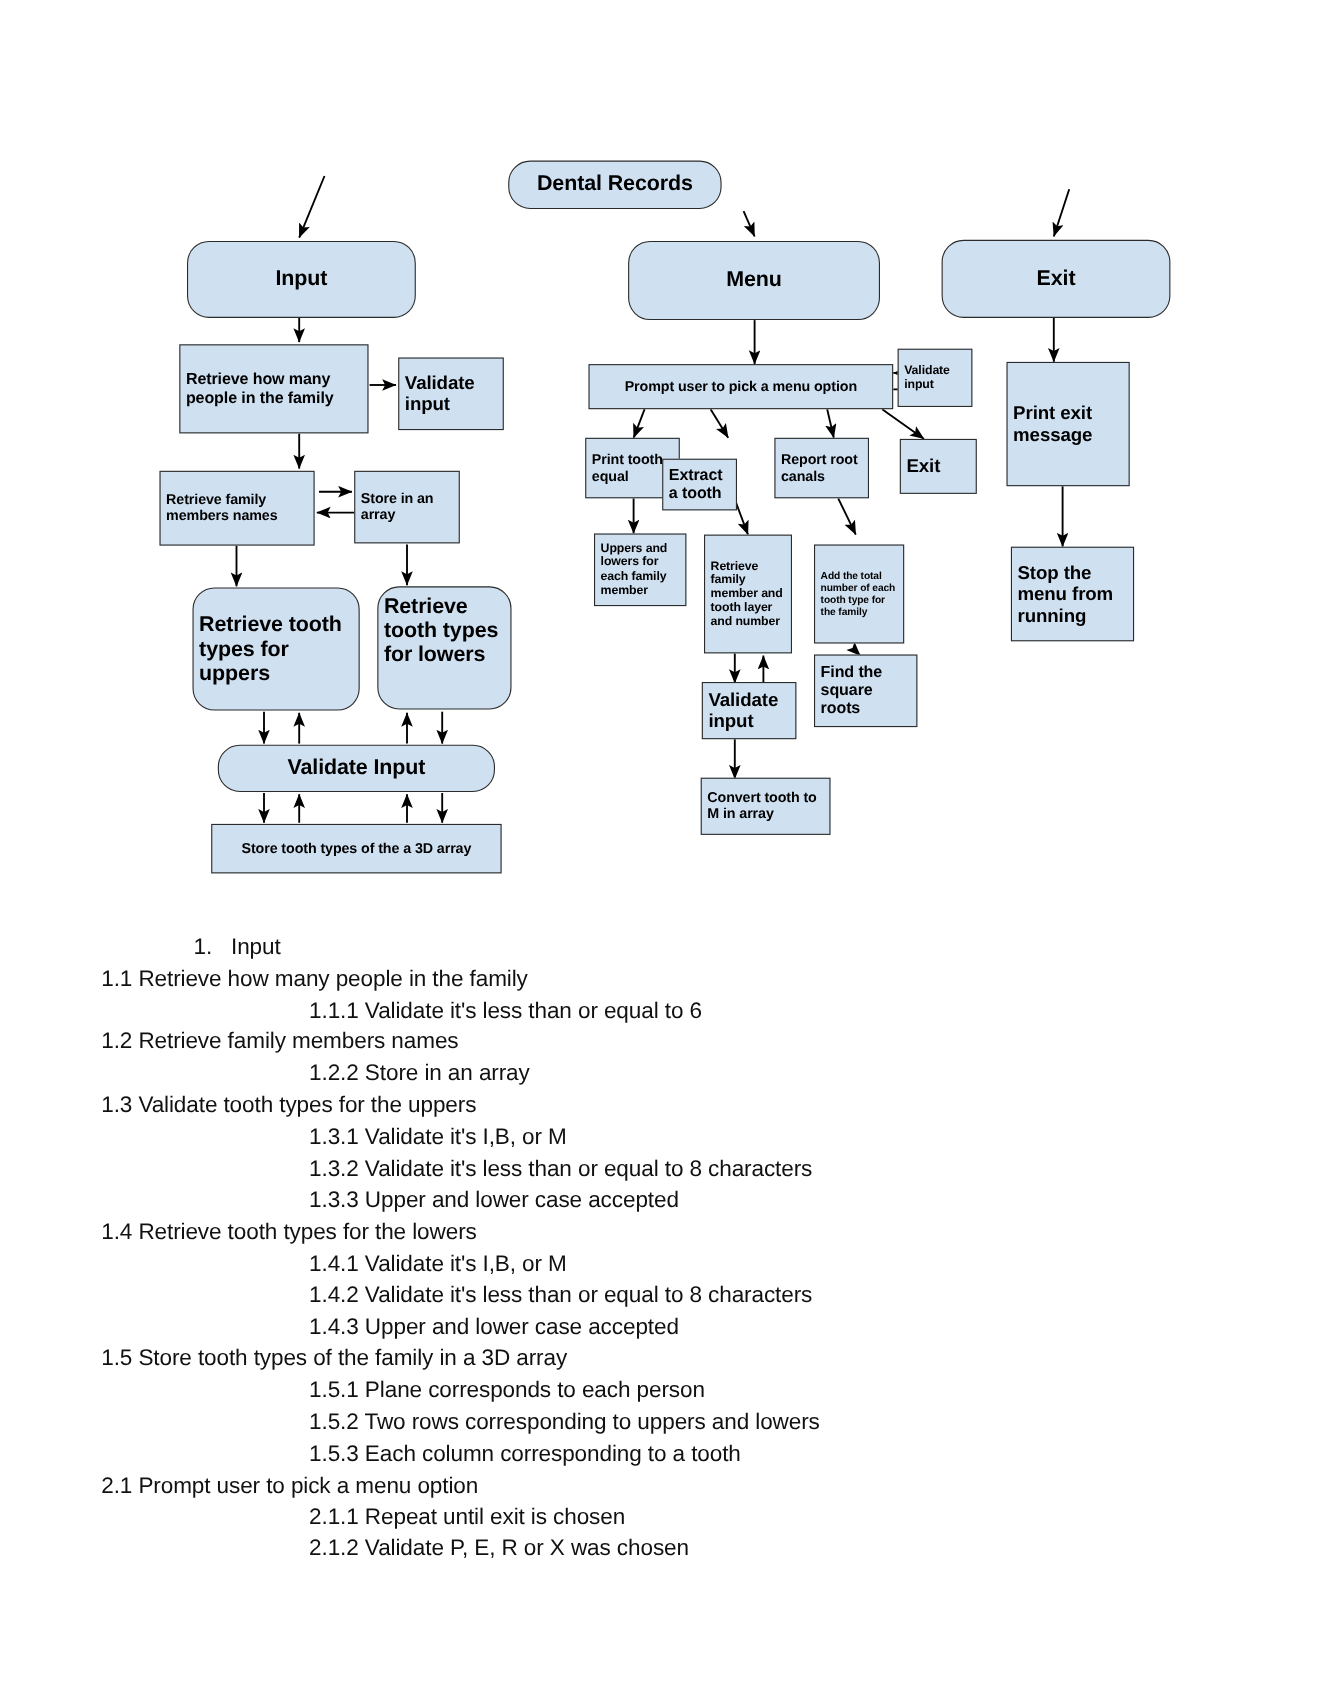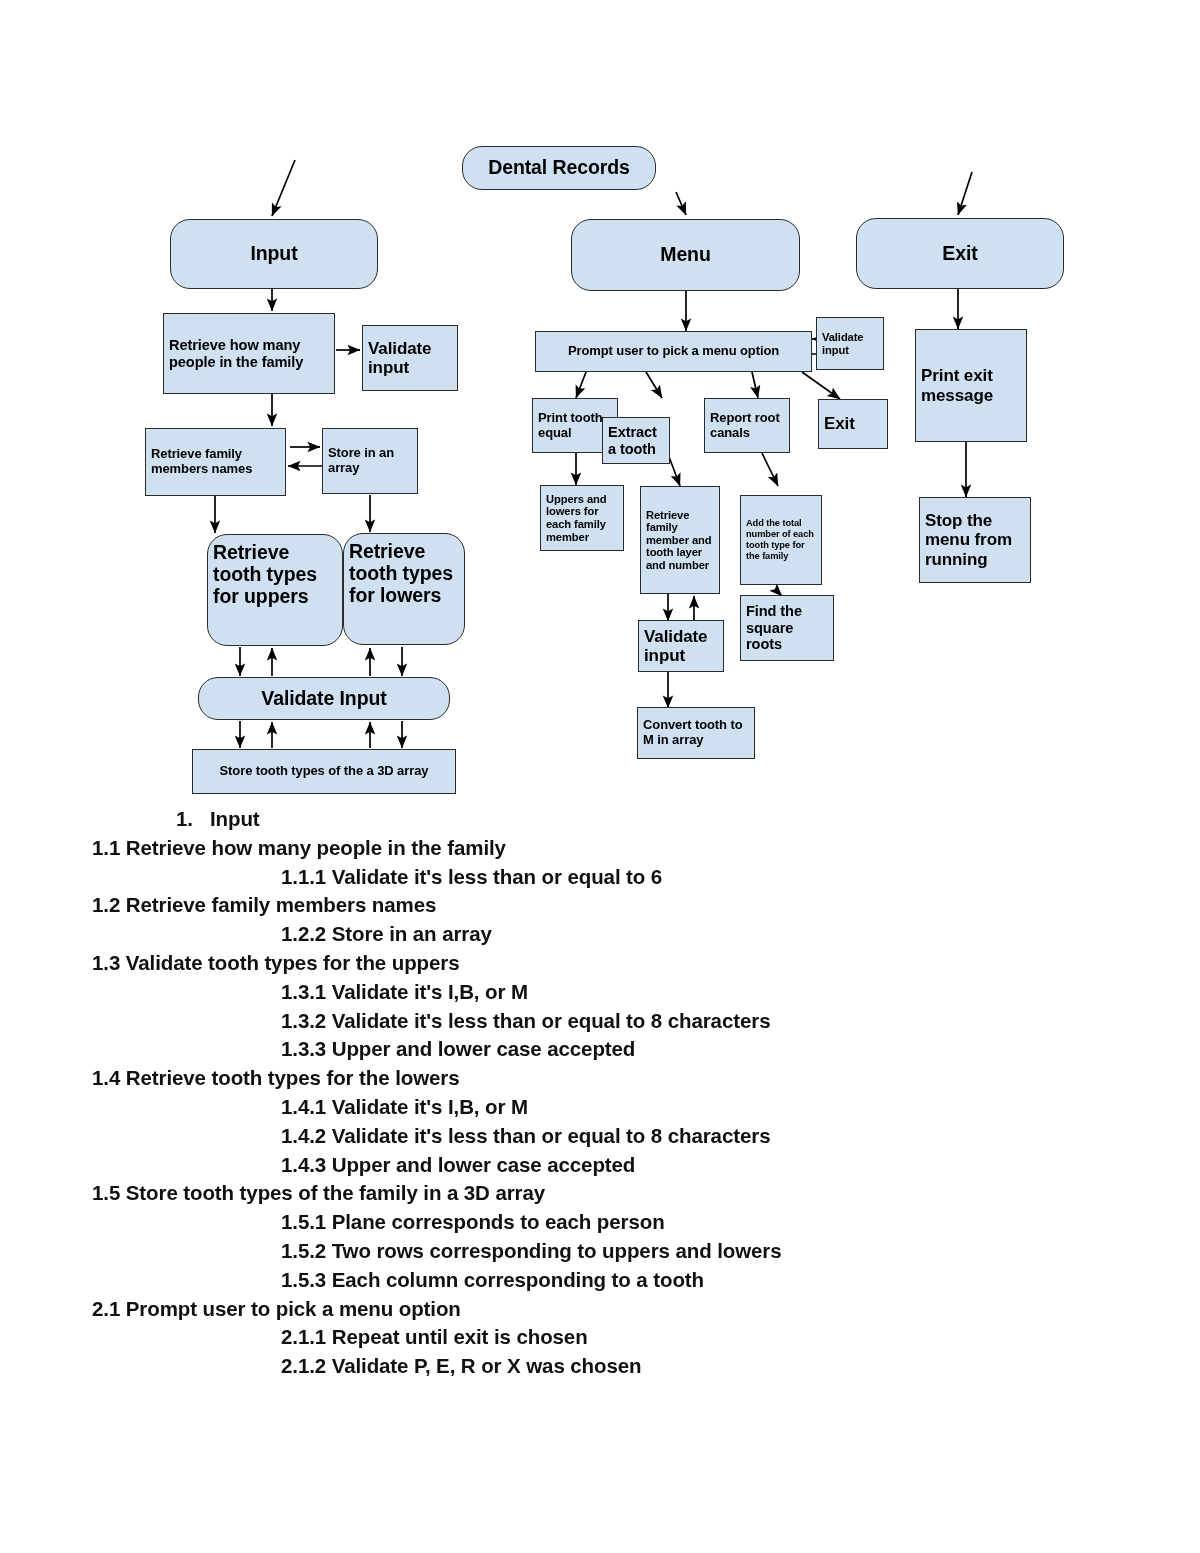--- a/index.html
+++ b/index.html
@@ -56,28 +56,27 @@
   .s17 { font-size: 17px; }
   .s15 { font-size: 14.6px; }
   .s13 { font-size: 13px; }
   .s11 { font-size: 11.2px; }
   .s9  { font-size: 9.3px; line-height: 1.2; }
 
   
   #outline {
     position: absolute;
     left: 0;
-    top: 805px;
+    top: 847px;
     width: 1200px;
     font-family: "Liberation Sans", sans-serif;
     font-size: 20.5px;
     line-height: 28.8px;
     color: #111;
     letter-spacing: -0.1px;
-    font-weight: bold;
   }
   .ol-row { position: relative; white-space: pre; height: 28.8px; }
   .lvl1 { padding-left: 176px; }
   .lvl1 .num { display: inline-block; width: 34px; }
   .lvl2 { padding-left: 92px; }
   .lvl3 { padding-left: 281px; }
 </style>
 </head>
 <body>
 
@@ -156,21 +155,21 @@
   </div>
 
   <div class="node left s13" style="left:145px; top:428px; width:141px; height:68px;">
     <span class="txt">Retrieve family members names</span>
   </div>
 
   <div class="node left s13" style="left:322px; top:428px; width:96px; height:66px;">
     <span class="txt">Store in an array</span>
   </div>
 
-  <div class="node left s20" style="left:175px; top:534px; width:136px; height:112px; align-items:flex-start; padding-top:7px;margin-left:32px;">
+  <div class="node left s20" style="left:175px; top:534px; width:152px; height:112px; align-items:flex-start; padding-top:23px;">
     <span class="txt">Retrieve tooth types for uppers</span>
   </div>
 
   <div class="node left s20" style="left:343px; top:533px; width:122px; height:112px; align-items:flex-start; padding-top:7px;">
     <span class="txt">Retrieve tooth types for lowers</span>
   </div>
 
   <div class="node center s20" style="left:198px; top:677px; width:252px; height:43px;">
     <span class="txt">Validate Input</span>
   </div>

